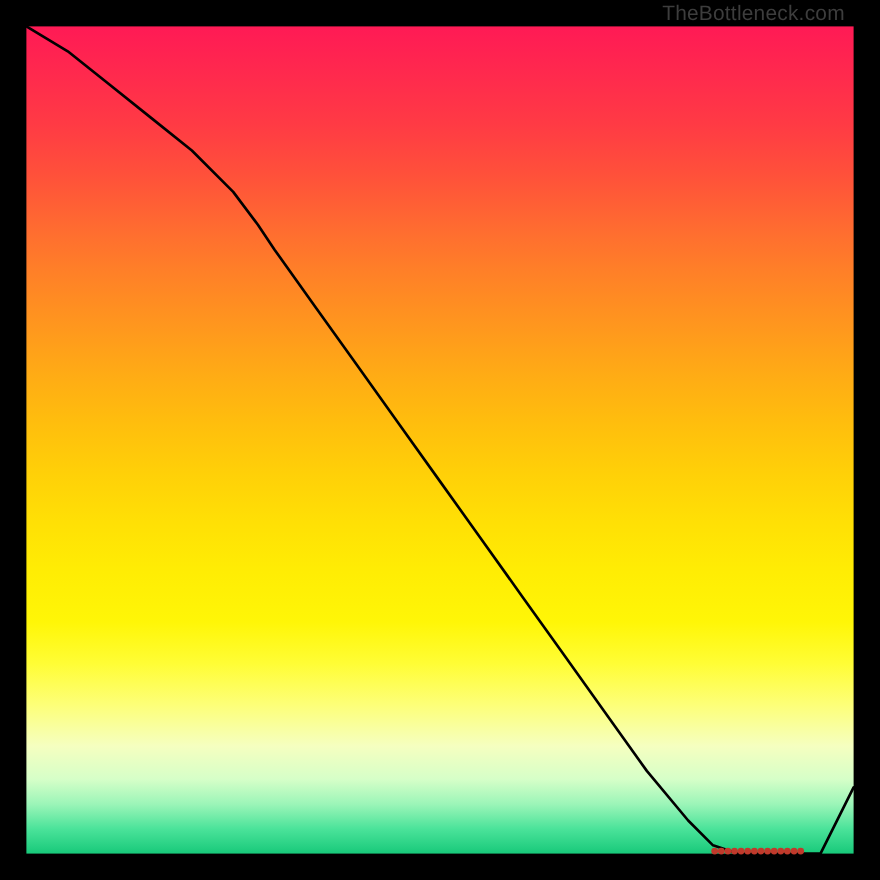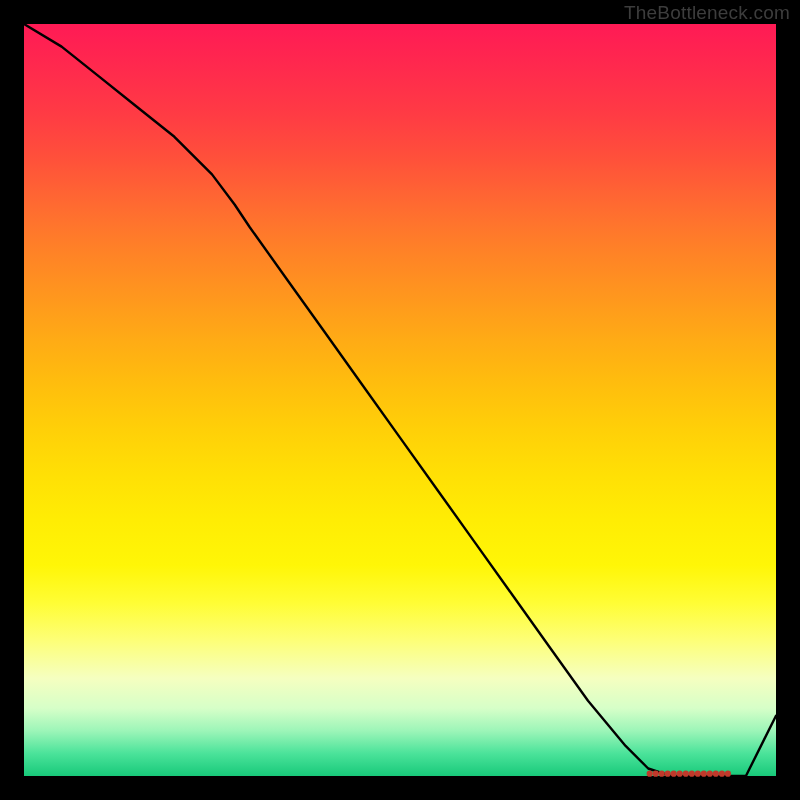--- a/index.html
+++ b/index.html
@@ -27,21 +27,21 @@
       #fdff78 82%,
       #f5ffc0 87%,
       #d6ffc8 91%,
       #9cf5b8 94%,
       #4be39a 97%,
       #18c97a 100%
     );
   }
   .attrib {
     position: absolute;
-    top: 2px; right: 10px;
+    top: 2px; right: 32px;
     font-family: Arial, Helvetica, sans-serif;
     font-size: 19px;
     color: #3d3d3d;
     font-weight: 500;
     letter-spacing: 0.2px;
   }
   svg.overlay {
     position: absolute;
     left: 24px; top: 24px;
     width: 752px; height: 752px;

